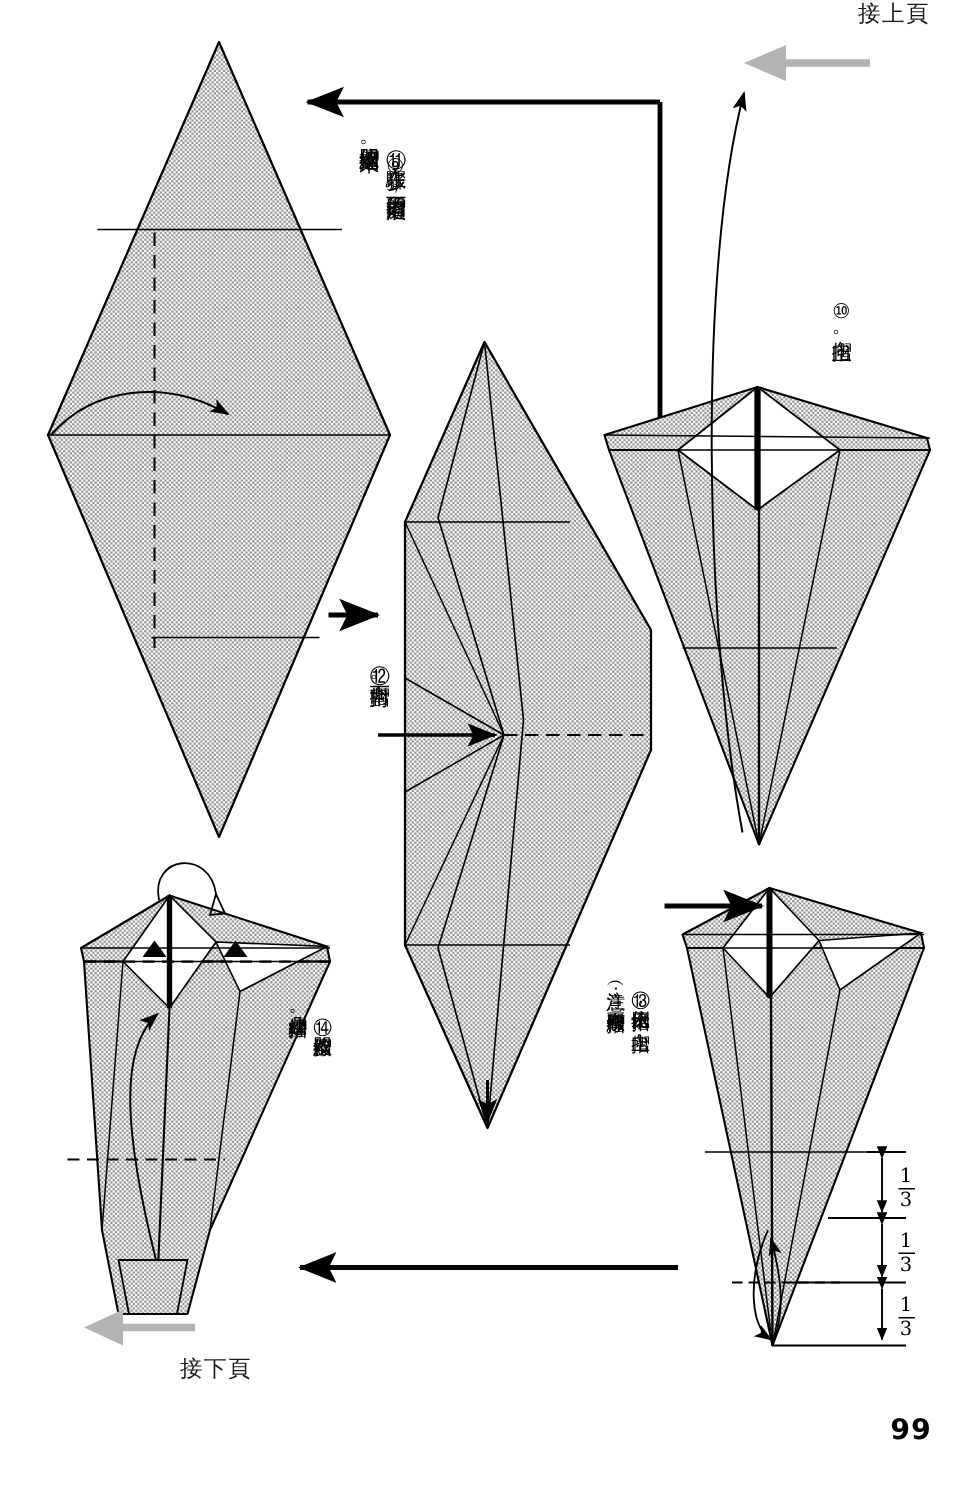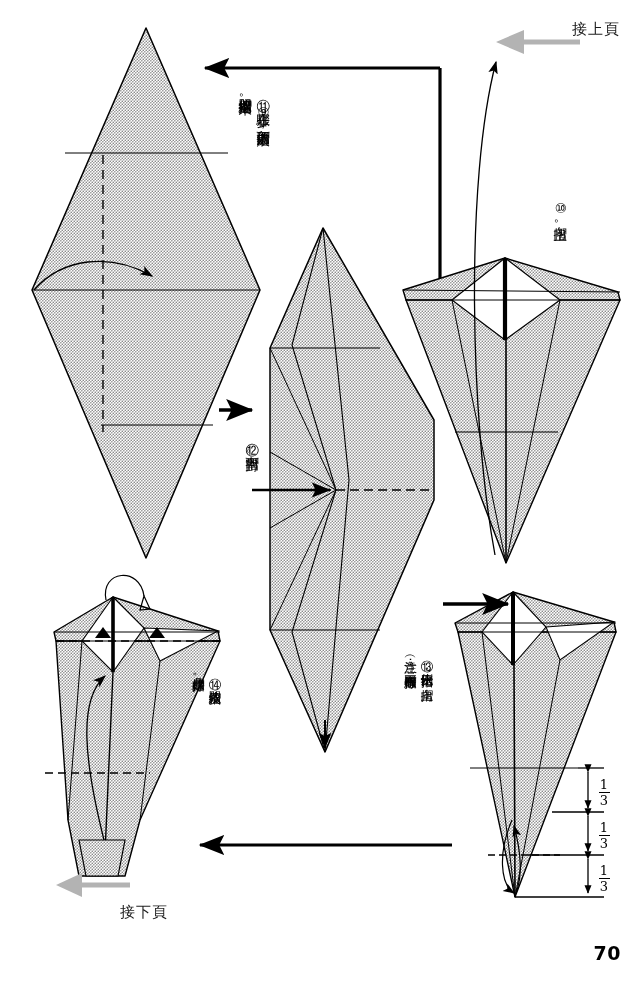--- a/index.html
+++ b/index.html
@@ -256,21 +256,21 @@
     <g>
       <path d="M580,42 L520,42" stroke="#b3b3b3" stroke-width="5"></path>
       <polygon points="496,42 524,30 524,54" fill="#b3b3b3"></polygon>
     </g>
     <g>
       <path d="M130,885 L78,885" stroke="#b3b3b3" stroke-width="5"></path>
       <polygon points="56,885 82,873 82,897" fill="#b3b3b3"></polygon>
     </g>
   </svg>
 
-  <div class="cont-label" style="right:18px; top:20px;">接上頁</div>
+  <div class="cont-label" style="right:18px; top:0;">接上頁</div>
 
   <div class="cont-label" style="left:120px; top:903px;">接下頁</div>
 
   <div class="vcaption" style="left:236px; top:88px; height:170px;">⑪在步驟⑨留下的摺痕處，
 依凹摺線摺過來。</div>
 
   <div class="vcaption" style="left:243px; top:432px; height:100px;">⑫向下對摺。</div>
 
   <div class="vcaption" style="left:551px; top:200px; height:96px;">⑩向上摺。</div>
 
@@ -289,15 +289,15 @@
     <span class="num">1</span>
     <span class="bar"></span>
     <span class="den">3</span>
   </div>
   <div class="fraction" style="left:596px; top:864px;">
     <span class="num">1</span>
     <span class="bar"></span>
     <span class="den">3</span>
   </div>
 
-  <div id="page-number">70</div>
+  <div id="page-number">99</div>
 
 </div>
 
 </body></html>

